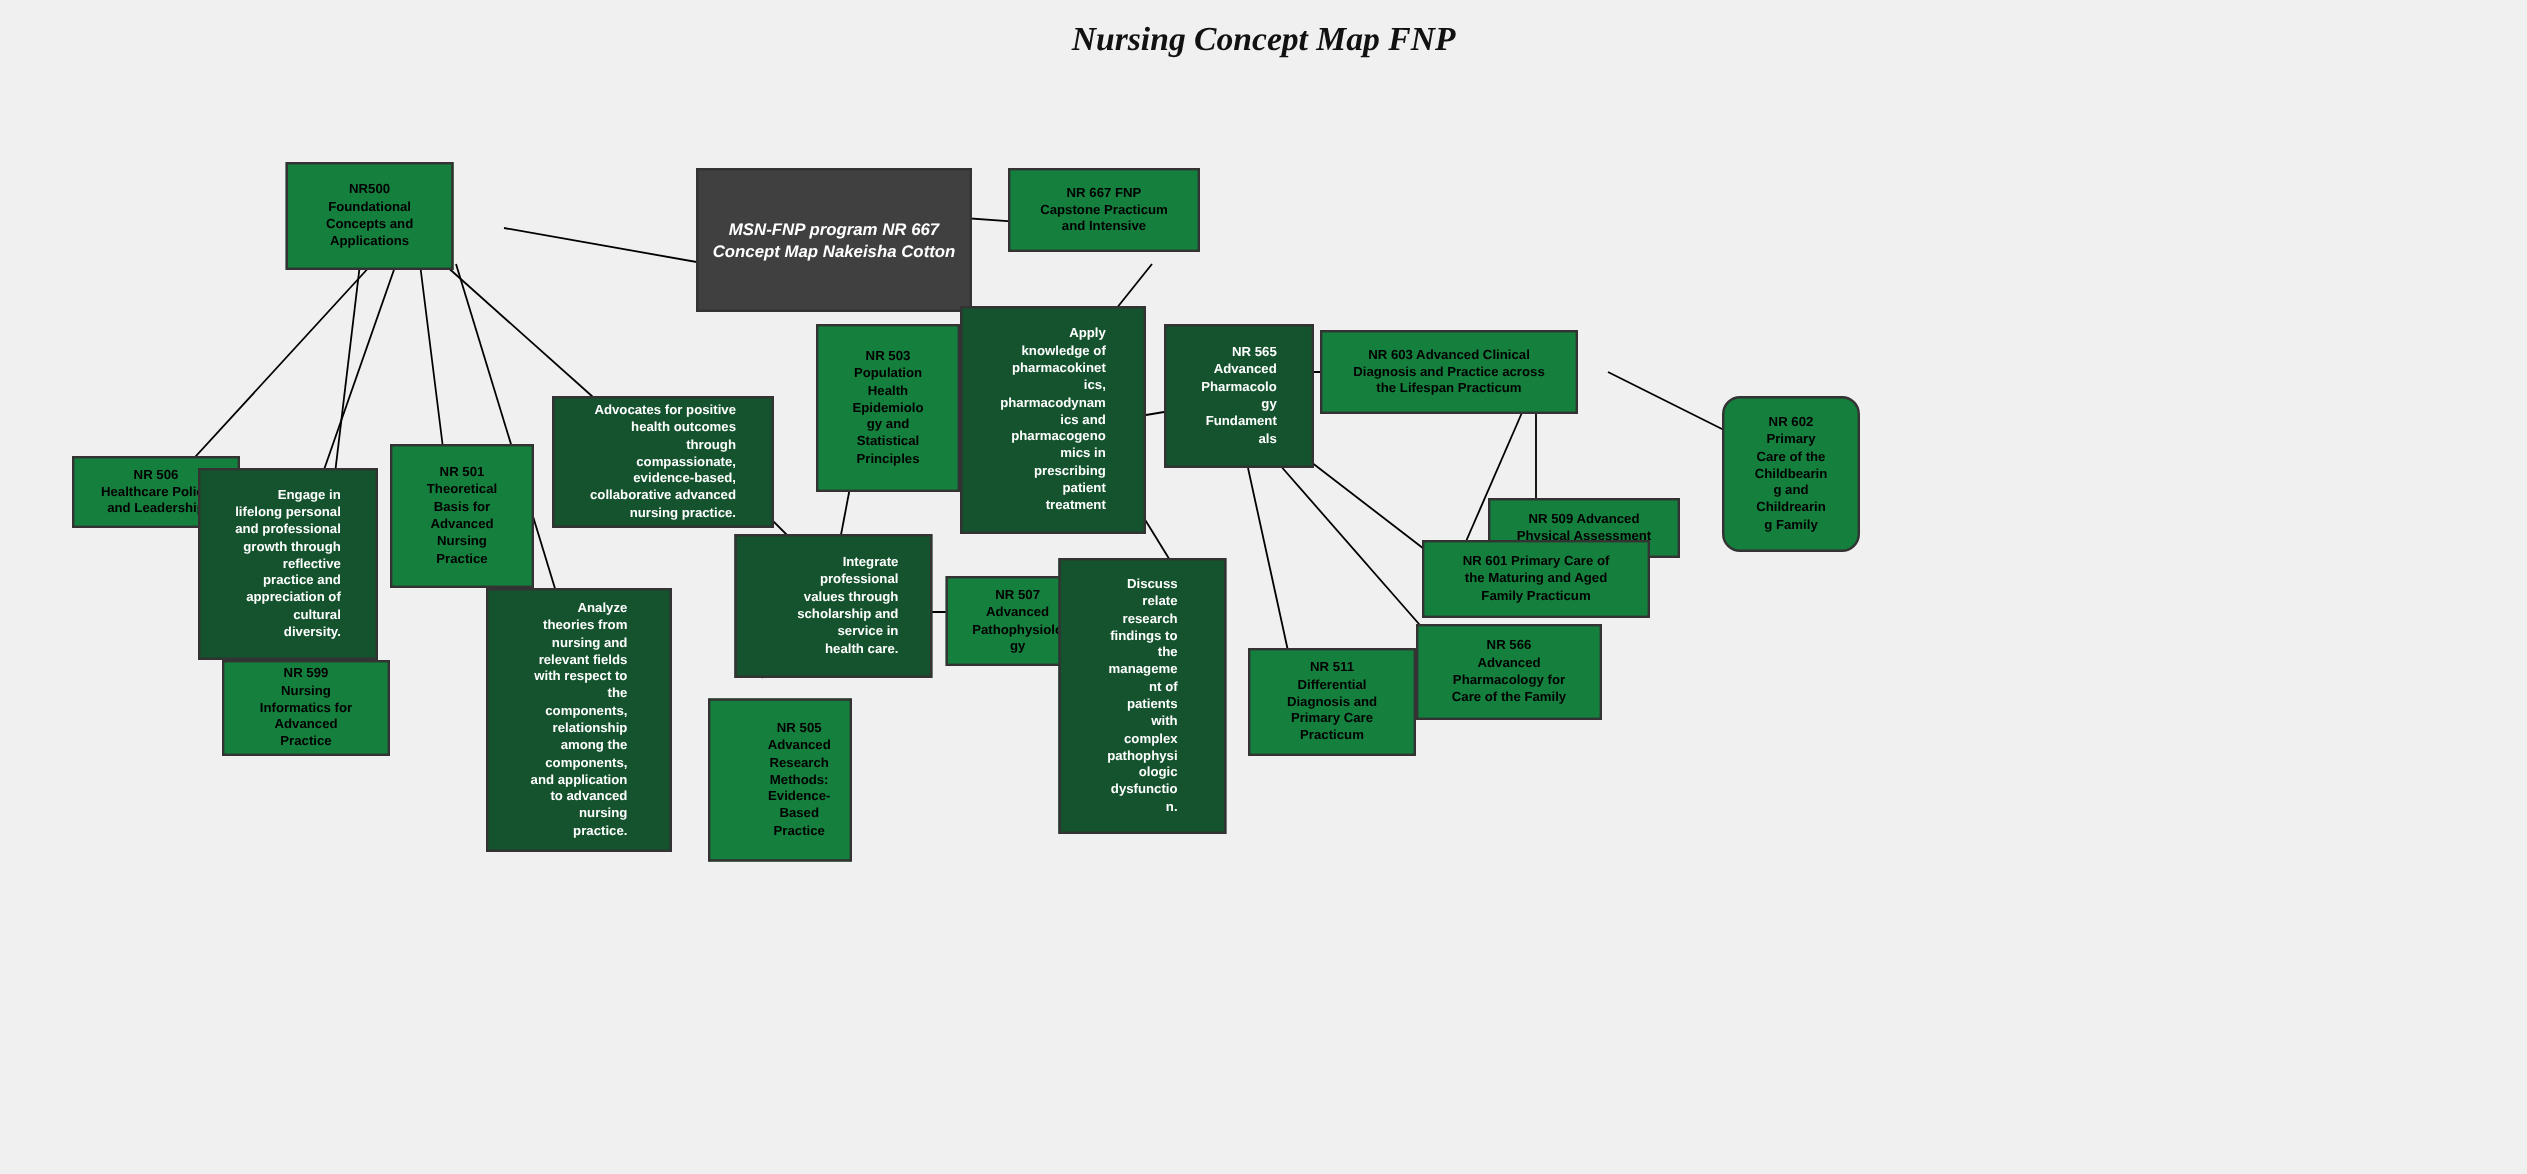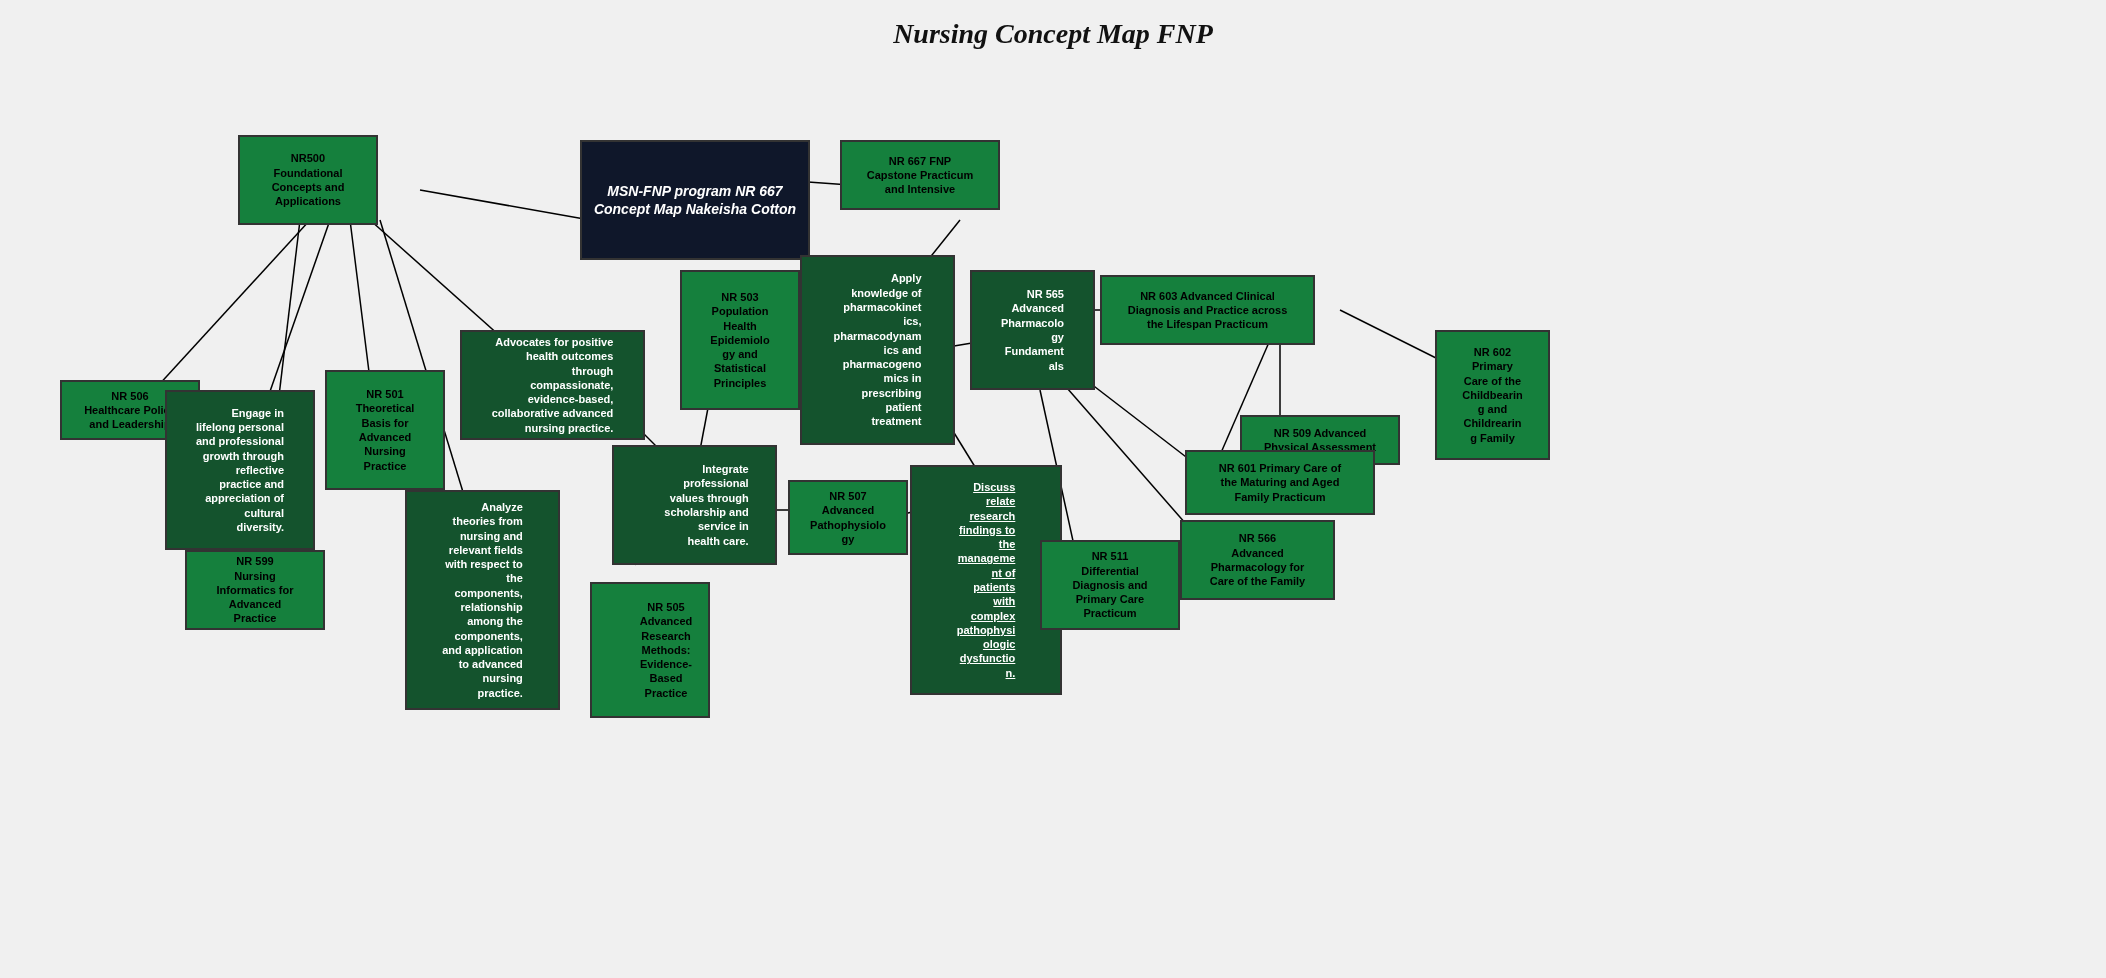--- a/index.html
+++ b/index.html
@@ -42,21 +42,21 @@
       color: #000;
       border-color: #333;
     }
     .node-purple {
       background: #14532d;
       color: #fff;
       border-color: #333;
       text-align: right;
     }
     .node-gray {
-      background: #0f172a;
+      background: #404040;
       color: #fff;
       border-color: #333;
     }
     svg.lines {
       position: absolute;
       top: 0; left: 0;
       width: 2106px;
       height: 920px;
       pointer-events: none;
     }
@@ -217,21 +217,21 @@
 Advanced
 Pharmacolo
 gy
 Fundament
 als</div>
 
   <div class="node node-pink" style="left:1100px; top:215px; width:215px; height:70px; font-size:11px; white-space:pre-line;">NR 603 Advanced Clinical
 Diagnosis and Practice across
 the Lifespan Practicum</div>
 
-  <div class="node node-pink" style="left:1435px; top:270px; width:115px; height:130px; font-size:11px; white-space:pre-line;">NR 602
+  <div class="node node-pink" style="left:1435px; top:270px; width:115px; height:130px; font-size:11px; white-space:pre-line;border-radius:15px;">NR 602
 Primary
 Care of the
 Childbearin
 g and
 Childrearin
 g Family</div>
 
   <div class="node node-pink" style="left:1240px; top:355px; width:160px; height:50px; font-size:11px; white-space:pre-line;">NR 509 Advanced
 Physical Assessment</div>
 
@@ -247,21 +247,21 @@
 Pathophysiolo
 gy</div>
 
   <div class="node node-pink" style="left:590px; top:522px; width:120px; height:136px; font-size:11px; white-space:pre-line;padding-left:40px;">NR 505
 Advanced
 Research
 Methods:
 Evidence-
 Based Practice</div>
 
-  <div class="node node-purple" style="left:910px; top:405px; width:152px; height:230px; font-size:11px; white-space:pre-line;text-decoration:underline;">Discuss
+  <div class="node node-purple" style="left:882px; top:405px; width:140px; height:230px; font-size:11px; white-space:pre-line;">Discuss
 relate
 research
 findings to
 the
 manageme
 nt of
 patients
 with
 complex
 pathophysi

